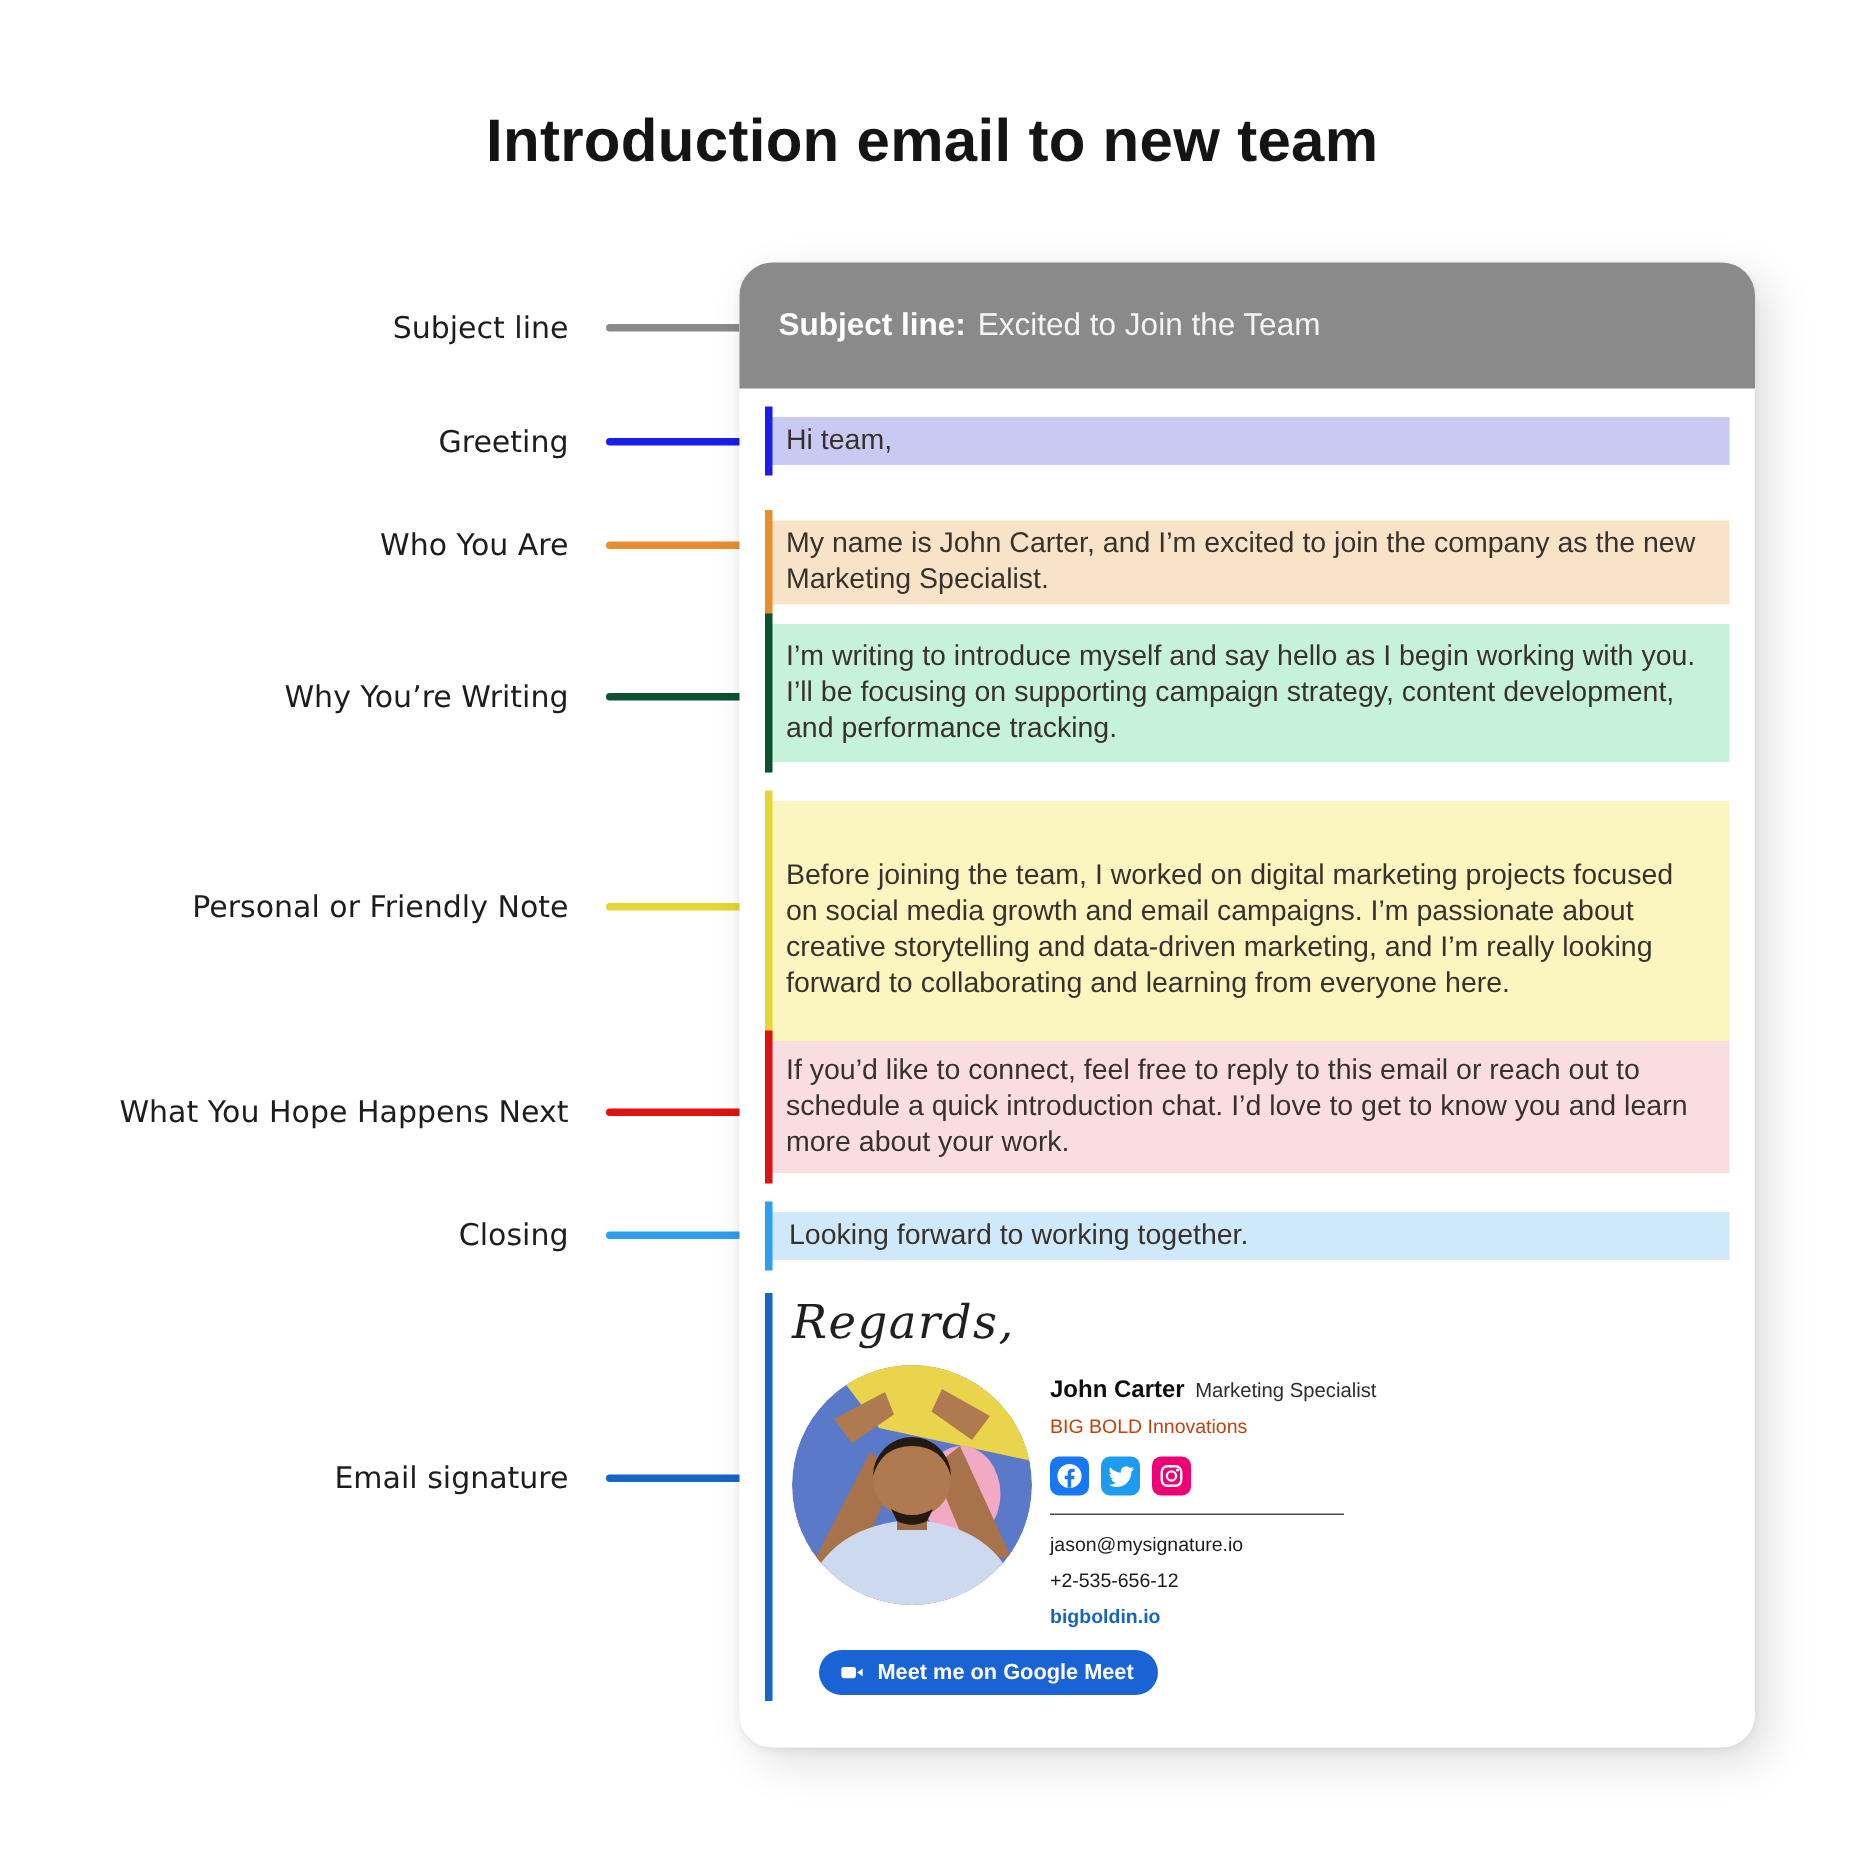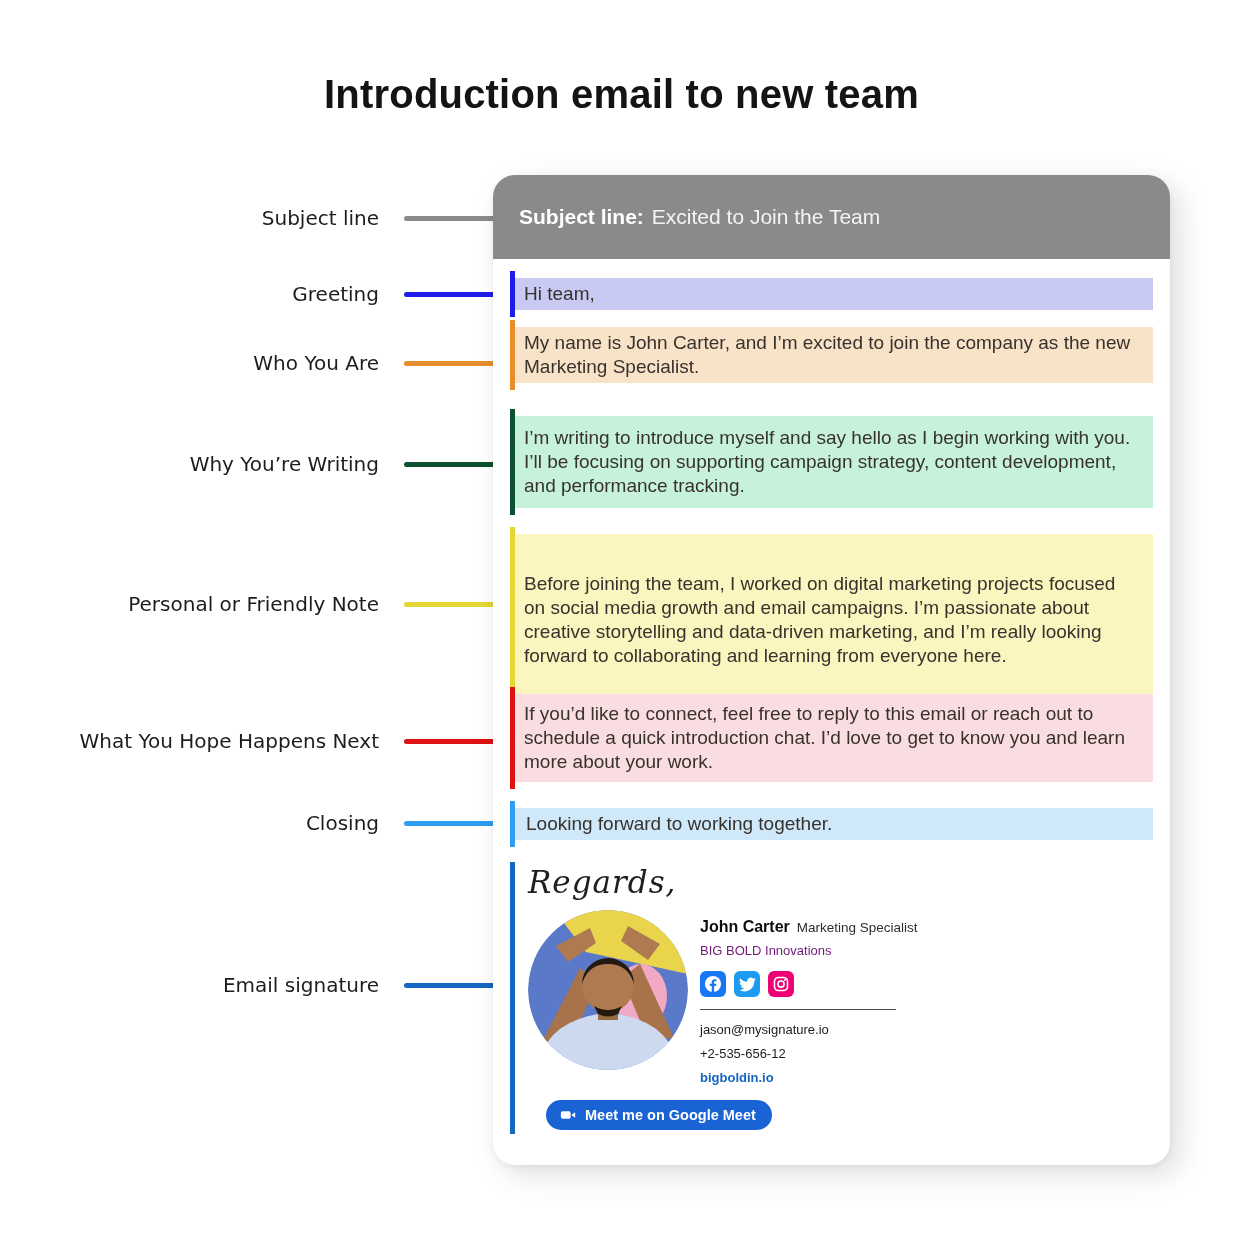--- a/index.html
+++ b/index.html
@@ -56,21 +56,21 @@
   .sig-salutation {
     font-family:"DejaVu Serif", serif; font-style:italic; font-size:31px;
     color:#1f1f1f; letter-spacing:1px;
   }
   .sig-row { display:flex; gap:12px; margin-top:10px; }
   .sig-photo { flex:0 0 160px; width:160px; height:160px; border-radius:50%; overflow:hidden; }
   .sig-details { padding-top:8px; }
   .sig-nameline { display:flex; align-items:baseline; gap:7px; }
   .sig-name { font-size:16px; font-weight:700; color:#0d0d0d; }
   .sig-role { font-size:13.5px; color:#2d2d2d; }
-  .sig-company { font-size:13px; color:#701a75; margin-top:7px; }
+  .sig-company { font-size:13px; color:#c2410c; margin-top:7px; }
   .sig-social { display:flex; gap:8px; margin-top:13px; }
   .social-btn {
     width:26px; height:26px; border-radius:6px; display:flex;
     align-items:center; justify-content:center; cursor:pointer;
   }
   .sig-divider { width:196px; border-top:1.5px solid #4a4a4a; margin-top:12px; }
   .sig-contact { font-size:13px; color:#1c1c1c; margin-top:12px; }
   .sig-contact.phone { margin-top:9px; }
   .sig-site { display:inline-block; font-size:13px; font-weight:700; margin-top:9px; text-decoration:none; cursor:pointer; }
   .meet-btn {
@@ -125,21 +125,21 @@
     <div class="subject-bar" style="background-color: rgb(138, 138, 138);">
       <span class="lbl">Subject line:</span>
       <span class="val">Excited to Join the Team</span>
     </div>
 
     <div class="block" style="top: 103px; height: 32px; background-color: rgb(201, 202, 243);">
       <span class="accent" style="background-color: rgb(29, 29, 232);"></span>
       <span class="btxt">Hi team,</span>
     </div>
 
-    <div class="block" style="top: 152px; height: 56px; background-color: rgb(249, 227, 200);">
+    <div class="block" style="top: 172px; height: 56px; background-color: rgb(249, 227, 200);">
       <span class="accent" style="background-color: rgb(231, 143, 46);"></span>
       <span class="btxt">My name is John Carter, and I’m excited to join the company as the new Marketing Specialist.</span>
     </div>
 
     <div class="block" style="top: 241px; height: 92px; background-color: rgb(199, 242, 218);">
       <span class="accent" style="background-color: rgb(13, 81, 48);"></span>
       <span class="btxt">I’m writing to introduce myself and say hello as I begin working with you. I’ll be focusing on supporting campaign strategy, content development, and performance tracking.</span>
     </div>
 
     <div class="block" style="top: 359px; height: 171px; background-color: rgb(251, 246, 191);">

